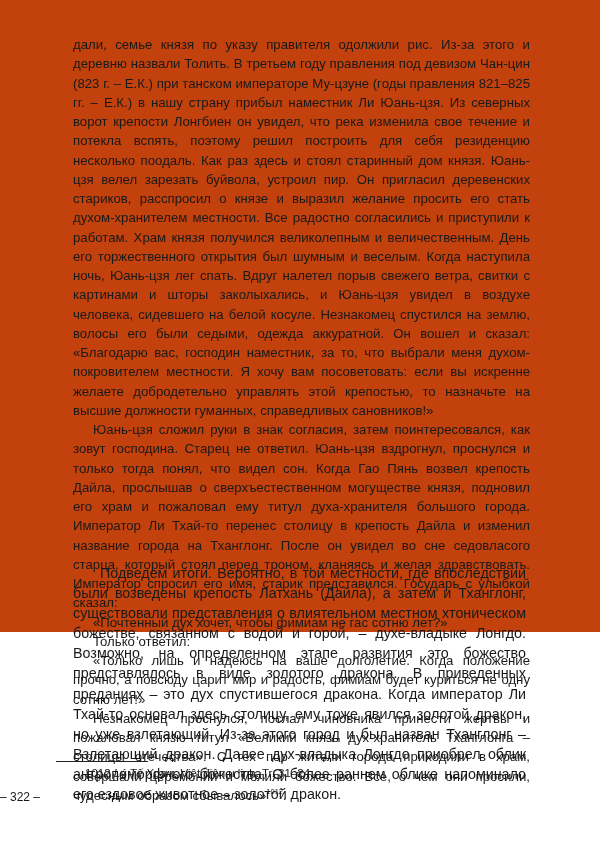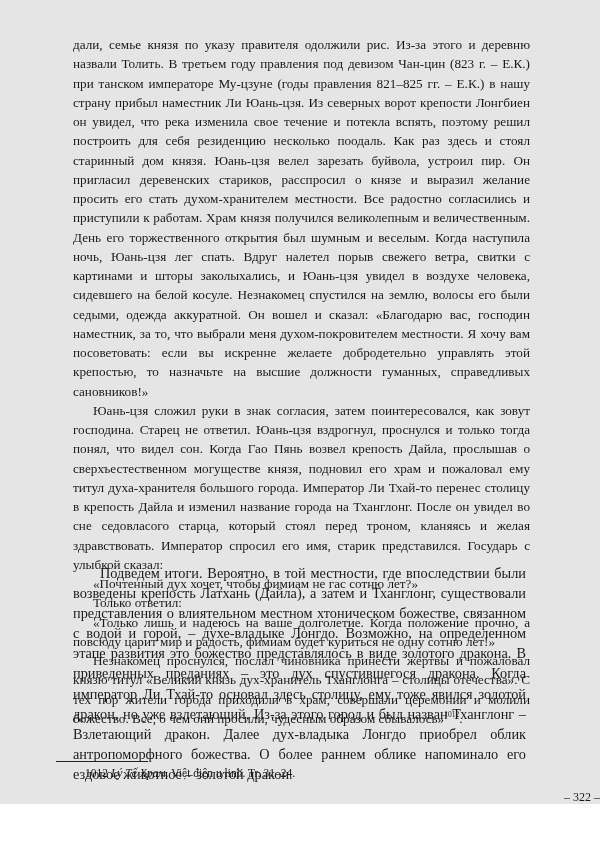--- a/index.html
+++ b/index.html
@@ -1,27 +1,27 @@
 <!DOCTYPE html>
 <html><head>
 <meta charset="utf-8">
 <style>
   html, body { margin: 0; padding: 0; background: #ffffff; }
   body { width: 600px; height: 848px; position: relative; overflow: hidden; }
-  .page { position: absolute; left: 0; top: 0; width: 600px; height: 804px; background: #e5e5e5; color: #1a1a1a; font-family: Liberation Serif, serif; }
+  .page { position: absolute; left: 0; top: 0; width: 600px; height: 632px; background: #c2410c; color: #1a1a1a; font-family: Liberation Sans, sans-serif; }
   .quote-block { position: absolute; left: 73px; top: 35px; width: 457px; font-size: 13.2px; line-height: 19.25px; text-align: justify; }
   .quote-block p { margin: 0; }
   .quote-block .ind { text-indent: 20px; }
   .main-block { position: absolute; left: 56px; top: 546px; width: 487px; font-size: 14.3px; line-height: 20.1px; text-align: justify; }
   .main-block p { margin: 17px; text-indent: 27px; }
   .sup { font-size: 7.5px; vertical-align: 6px; line-height: 0; }
   .fn-rule { position: absolute; left: 56px; top: 761px; width: 92px; height: 0; border-top: 1px solid #222; }
   .footnote { position: absolute; left: 85px; top: 765px; font-size: 11.5px; line-height: 16px; white-space: nowrap; }
   .footnote i { font-style: italic; }
-  .page-number { position: absolute; left: 0; width: 600px; top: 790px; text-align: right; font-size: 12px; }
+  .page-number { position: absolute; left: 0; width: 600px; top: 790px; text-align: left; font-size: 12px; }
 </style>
 </head>
 <body>
 
 <div class="page">
   <div class="quote-block">
     <p>дали, семье князя по указу правителя одолжили рис. Из-за этого и деревню назвали Толить. В третьем году правления под девизом Чан-цин (823 г. – Е.К.) при танском императоре Му-цзуне (годы правления 821–825 гг. – Е.К.) в нашу страну прибыл наместник Ли Юань-цзя. Из северных ворот крепости Лонгбиен он увидел, что река изменила свое течение и потекла вспять, поэтому решил построить для себя резиденцию несколько поодаль. Как раз здесь и стоял старинный дом князя. Юань-цзя велел зарезать буйвола, устроил пир. Он пригласил деревенских стариков, расспросил о князе и выразил желание просить его стать духом-хранителем местности. Все радостно согласились и приступили к работам. Храм князя получился великолепным и величественным. День его торжественного открытия был шумным и веселым. Когда наступила ночь, Юань-цзя лег спать. Вдруг налетел порыв свежего ветра, свитки с картинами и шторы заколыхались, и Юань-цзя увидел в воздухе человека, сидевшего на белой косуле. Незнакомец спустился на землю, волосы его были седыми, одежда аккуратной. Он вошел и сказал: «Благодарю вас, господин наместник, за то, что выбрали меня духом-покровителем местности. Я хочу вам посоветовать: если вы искренне желаете добродетельно управлять этой крепостью, то назначьте на высшие должности гуманных, справедливых сановников!»</p>
     <p class="ind">Юань-цзя сложил руки в знак согласия, затем поинтересовался, как зовут господина. Старец не ответил. Юань-цзя вздрогнул, проснулся и только тогда понял, что видел сон. Когда Гао Пянь возвел крепость Дайла, прослышав о сверхъестественном могуществе князя, подновил его храм и пожаловал ему титул духа-хранителя большого города. Император Ли Тхай-то перенес столицу в крепость Дайла и изменил название города на Тханглонг. После он увидел во сне седовласого старца, который стоял перед троном, кланяясь и желая здравствовать. Император спросил его имя, старик представился. Государь с улыбкой сказал:</p>
     <p class="ind">«Почтенный дух хочет, чтобы фимиам не гас сотню лет?»</p>
     <p class="ind">Только ответил:</p>

